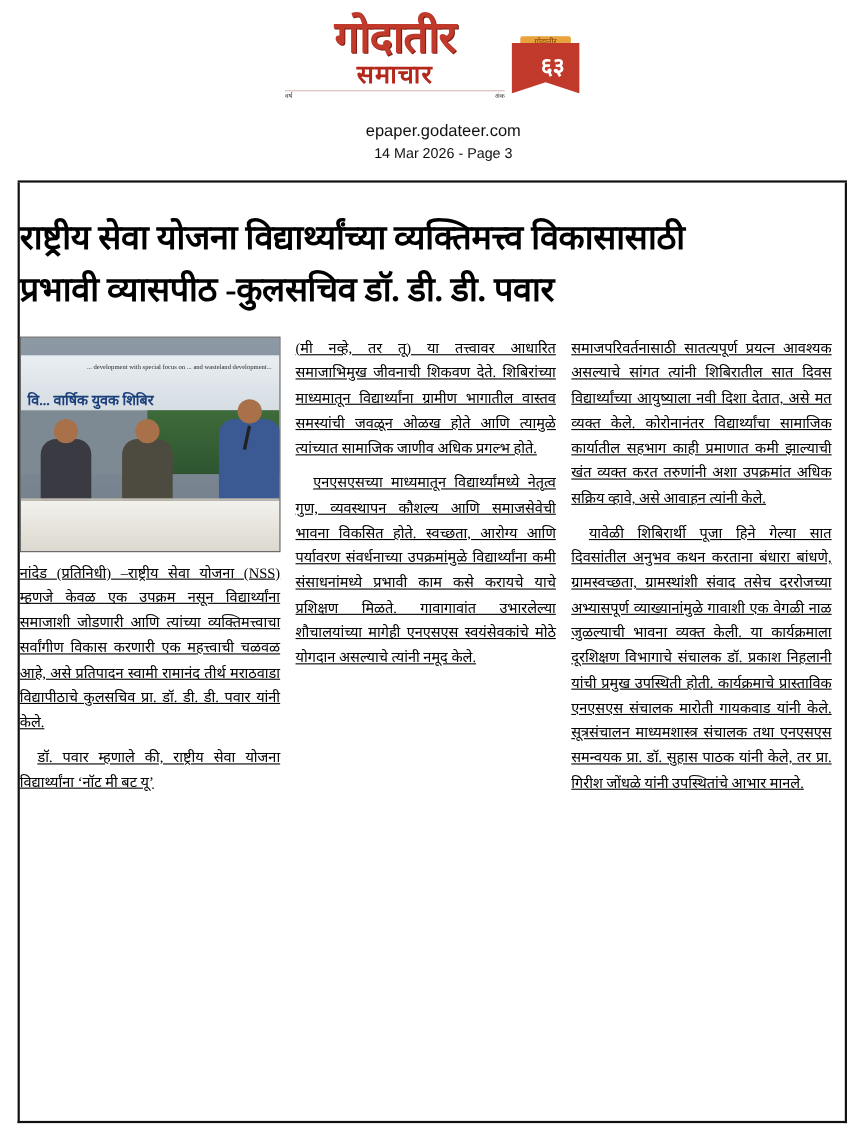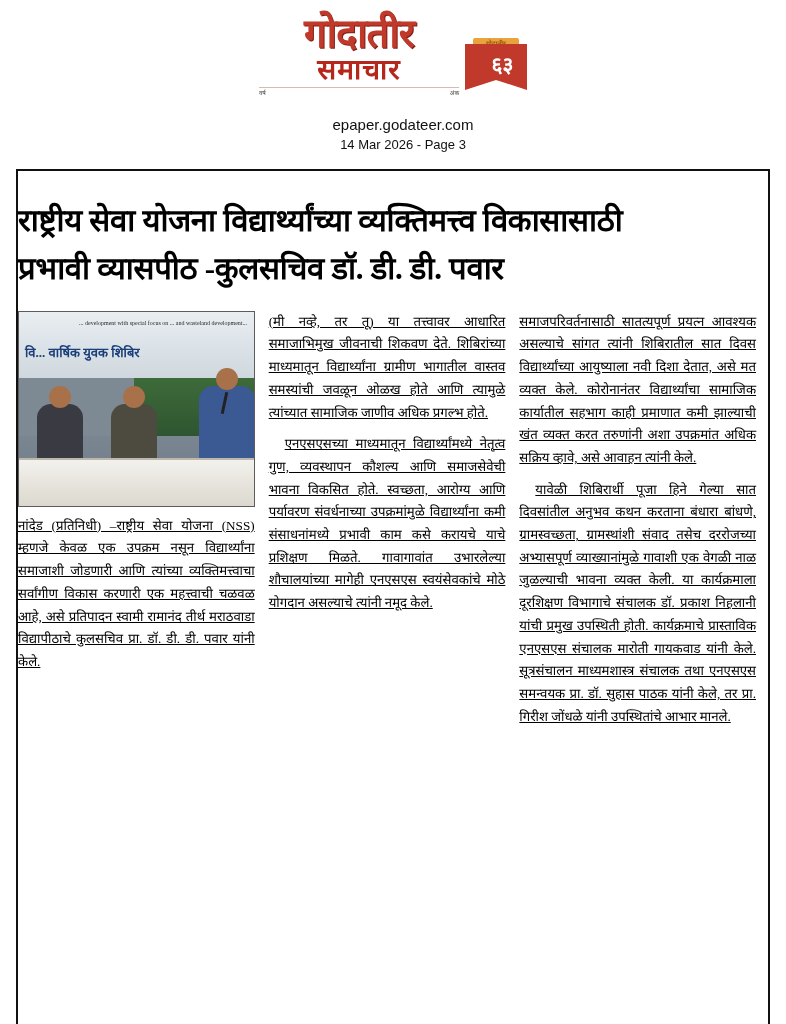--- a/index.html
+++ b/index.html
@@ -38,21 +38,21 @@
     font-family: "Liberation Serif", serif;
     font-weight: bold;
     font-size: 40px;
     color: #c0392b;
     letter-spacing: -1px;
     text-shadow: 1px 1px 0 #7d1d13;
   }
   .mast-sub {
     font-family: "Liberation Serif", serif;
     font-weight: bold;
-    font-size: 28px;
+    font-size: 23px;
     color: #b5271b;
     margin-top: 2px;
     letter-spacing: 1px;
   }
   .mast-meta {
     display: flex;
     justify-content: space-between;
     font-size: 6px;
     color: #444;
     margin-top: 3px;
@@ -158,21 +158,21 @@
     width: 100%;
     height: 196px;
     margin-bottom: 8px;
     background: linear-gradient(#8d9aa6, #6e7b86);
     overflow: hidden;
     border: 1px solid #5c5c5c;
     box-sizing: border-box;
   }
   .banner {
     position: absolute;
-    left: 0; top: 0; right: 0;
+    left: 0; top: 16px; right: 0;
     height: 66px;
     background: linear-gradient(#e9eef2, #cfd8de);
     border-bottom: 1px solid #9aa6ad;
   }
   .banner-txt {
     position: absolute;
     left: 6px; top: 30px;
     font-family: "Liberation Serif", serif;
     font-weight: bold;
     font-size: 13px;
@@ -282,20 +282,21 @@
             </div>
           <div class="person p3">
               <span class="head"></span>
             </div>
 
           <div class="mic"></div>
           <div class="table"></div>
         </div>
 
         <p>नांदेड (प्रतिनिधी) –राष्ट्रीय सेवा योजना (NSS) म्हणजे केवळ एक उपक्रम नसून विद्यार्थ्यांना समाजाशी जोडणारी आणि त्यांच्या व्यक्तिमत्त्वाचा सर्वांगीण विकास करणारी एक महत्त्वाची चळवळ आहे, असे प्रतिपादन स्वामी रामानंद तीर्थ मराठवाडा विद्यापीठाचे कुलसचिव प्रा. डॉ. डी. डी. पवार यांनी केले.</p>
+        <p class="indent">डॉ. पवार म्हणाले की, राष्ट्रीय सेवा योजना विद्यार्थ्यांना ‘नॉट मी बट यू’</p>
       </div>
 
       <div class="col">
         <p>(मी नव्हे, तर तू) या तत्त्वावर आधारित समाजाभिमुख जीवनाची शिकवण देते. शिबिरांच्या माध्यमातून विद्यार्थ्यांना ग्रामीण भागातील वास्तव समस्यांची जवळून ओळख होते आणि त्यामुळे त्यांच्यात सामाजिक जाणीव अधिक प्रगल्भ होते.</p>
         <p class="indent">एनएसएसच्या माध्यमातून विद्यार्थ्यांमध्ये नेतृत्व गुण, व्यवस्थापन कौशल्य आणि समाजसेवेची भावना विकसित होते. स्वच्छता, आरोग्य आणि पर्यावरण संवर्धनाच्या उपक्रमांमुळे विद्यार्थ्यांना कमी संसाधनांमध्ये प्रभावी काम कसे करायचे याचे प्रशिक्षण मिळते. गावागावांत उभारलेल्या शौचालयांच्या मागेही एनएसएस स्वयंसेवकांचे मोठे योगदान असल्याचे त्यांनी नमूद केले.</p>
       </div>
 
       <div class="col">
         <p>समाजपरिवर्तनासाठी सातत्यपूर्ण प्रयत्न आवश्यक असल्याचे सांगत त्यांनी शिबिरातील सात दिवस विद्यार्थ्यांच्या आयुष्याला नवी दिशा देतात, असे मत व्यक्त केले. कोरोनानंतर विद्यार्थ्यांचा सामाजिक कार्यातील सहभाग काही प्रमाणात कमी झाल्याची खंत व्यक्त करत तरुणांनी अशा उपक्रमांत अधिक सक्रिय व्हावे, असे आवाहन त्यांनी केले.</p>
         <p class="indent">यावेळी शिबिरार्थी पूजा हिने गेल्या सात दिवसांतील अनुभव कथन करताना बंधारा बांधणे, ग्रामस्वच्छता, ग्रामस्थांशी संवाद तसेच दररोजच्या अभ्यासपूर्ण व्याख्यानांमुळे गावाशी एक वेगळी नाळ जुळल्याची भावना व्यक्त केली. या कार्यक्रमाला दूरशिक्षण विभागाचे संचालक डॉ. प्रकाश निहलानी यांची प्रमुख उपस्थिती होती. कार्यक्रमाचे प्रास्ताविक एनएसएस संचालक मारोती गायकवाड यांनी केले. सूत्रसंचालन माध्यमशास्त्र संचालक तथा एनएसएस समन्वयक प्रा. डॉ. सुहास पाठक यांनी केले, तर प्रा. गिरीश जोंधळे यांनी उपस्थितांचे आभार मानले.</p>

